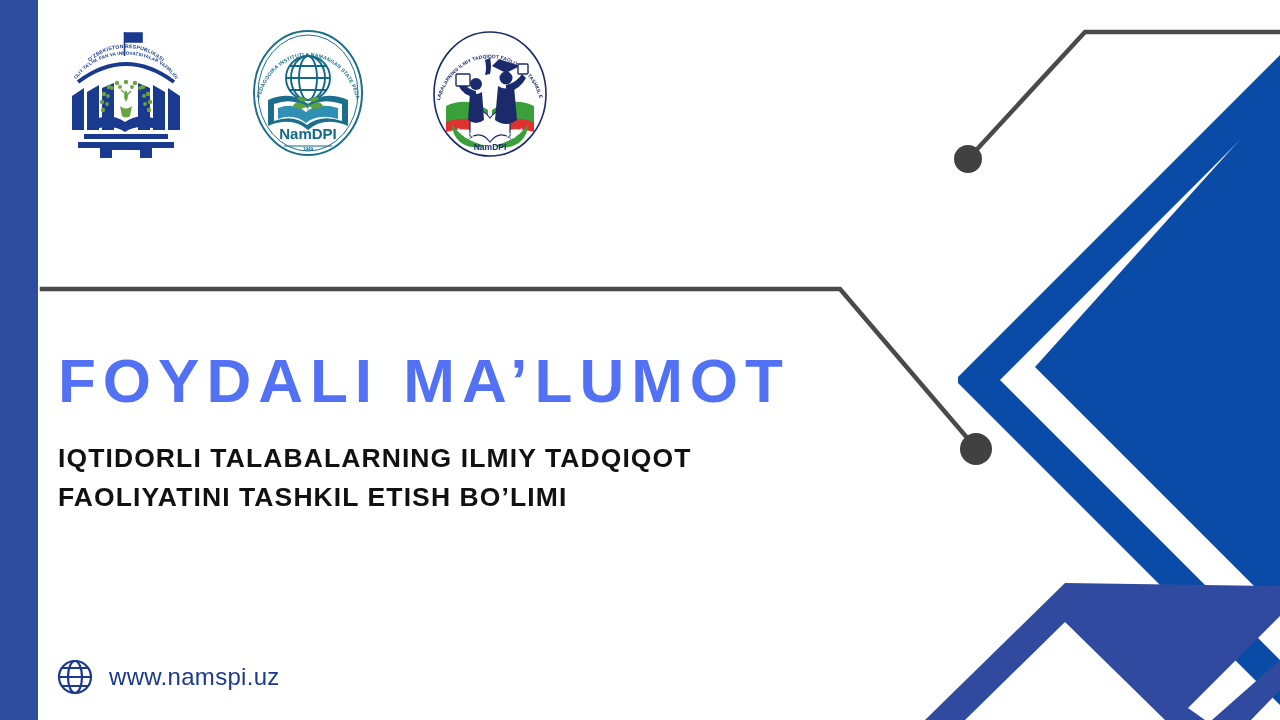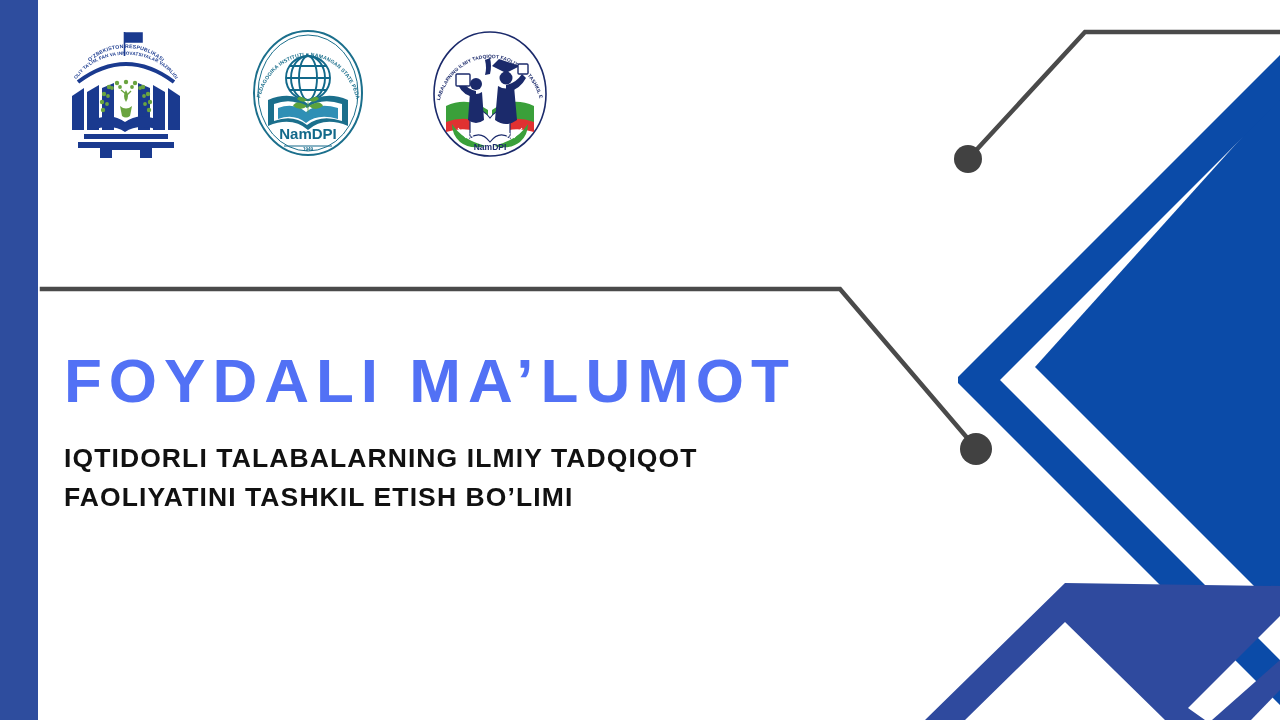--- a/index.html
+++ b/index.html
@@ -49,21 +49,21 @@
   .logo {
     width: 128px;
     height: 134px;
     position: relative;
   }
   .logo svg { display: block; }
 
   
   .title-block {
     position: absolute;
-    left: 64px;
+    left: 58px;
     top: 348px;
     width: 860px;
   }
   .main-title {
     font-size: 62px;
     font-weight: 700;
     letter-spacing: 7px;
     color: #5271f5;
     line-height: 1.05;
     white-space: nowrap;
@@ -273,16 +273,26 @@
     </div>
   </div>
 
   <div class="title-block">
     <h1 class="main-title">FOYDALI MA’LUMOT</h1>
     <p class="subtitle">IQTIDORLI TALABALARNING ILMIY TADQIQOT FAOLIYATINI TASHKIL ETISH BO’LIMI</p>
   </div>
 
   <div class="footer">
 
+    <div class="footer-item">
+      <span>
+        <svg class="footer-icon" width="38" height="38" viewBox="0 0 38 38">
+          <circle cx="19" cy="19" r="16" fill="none" stroke="#1b3a8f" stroke-width="2.2"></circle>
+          <ellipse cx="19" cy="19" rx="7" ry="16" fill="none" stroke="#1b3a8f" stroke-width="2.2"></ellipse>
+          <path d="M 3 19 H 35 M 6 10 H 32 M 6 28 H 32" stroke="#1b3a8f" stroke-width="2.2" fill="none"></path>
+        </svg>
+      </span>
+      <span class="footer-text">www.namspi.uz</span>
+    </div>
 
   </div>
 
 </div>
 
 </body></html>

